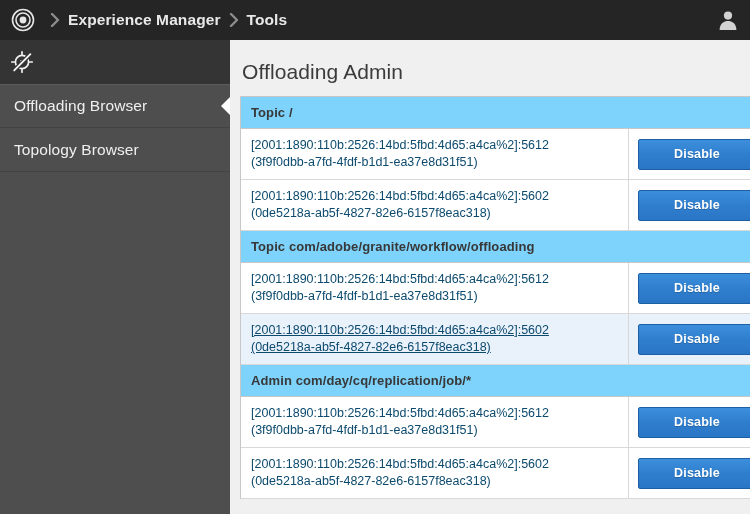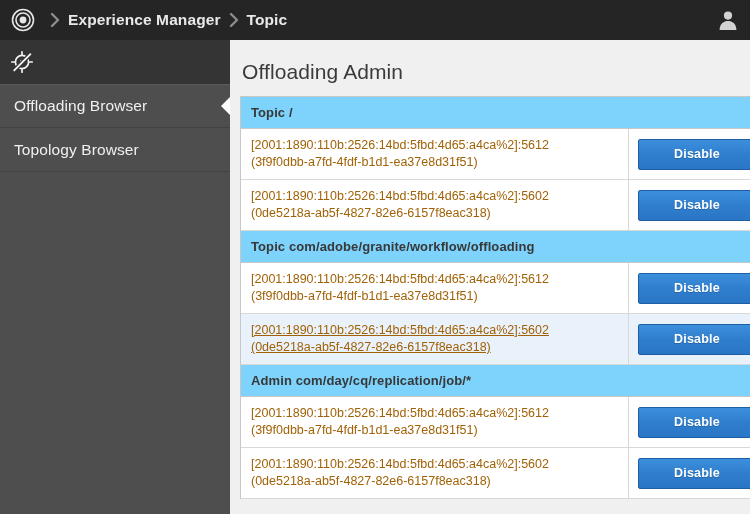--- a/index.html
+++ b/index.html
@@ -131,21 +131,21 @@
   }
   .row.hover { background: #e9f1fb; }
   .row-cell-link {
     flex: 1 1 auto;
     padding: 7px 8px 7px 10px;
     border-right: 1px solid #d8d8d8;
     align-self: stretch;
     display: flex; align-items: center;
   }
   .addr {
-    color: #a16207;
+    color: #0c4a6e;
     font-size: 12.5px;
     line-height: 17px;
     text-decoration: none;
     cursor: pointer;
     display: block;
   }
   .row.hover .addr { text-decoration: underline; }
   .row-cell-action {
     flex: 0 0 136px;
     padding: 7px 9px 7px 9px;
@@ -188,21 +188,21 @@
   </span>
 
   <span class="crumb-text">Experience Manager</span>
 
   <span class="crumb-chev">
     <svg width="10" height="14" viewBox="0 0 10 14">
       <path d="M2 1 L8 7 L2 13" fill="none" stroke="#8d8d8d" stroke-width="2.4" stroke-linecap="round" stroke-linejoin="round"></path>
     </svg>
   </span>
 
-  <span class="crumb-text">Topic</span>
+  <span class="crumb-text">Tools</span>
 
   <span class="topbar-spacer"></span>
 
   <div class="avatar-wrap">
     <svg width="22" height="22" viewBox="0 0 22 22">
       <circle cx="11" cy="6.6" r="4.1" fill="#d2d2d2"></circle>
       <path d="M2.6 21 C2.6 14.6 7 12 11 12 C15 12 19.4 14.6 19.4 21 Z" fill="#d2d2d2"></path>
     </svg>
   </div>
 </div>

